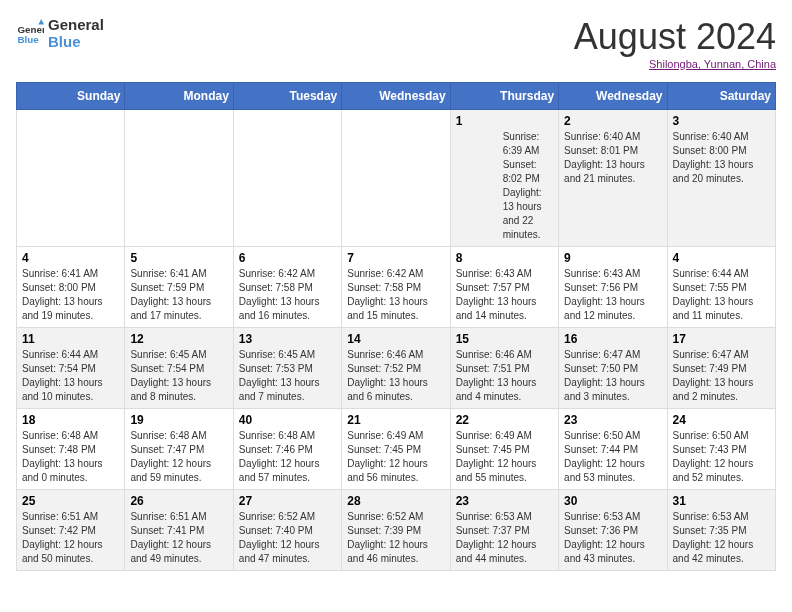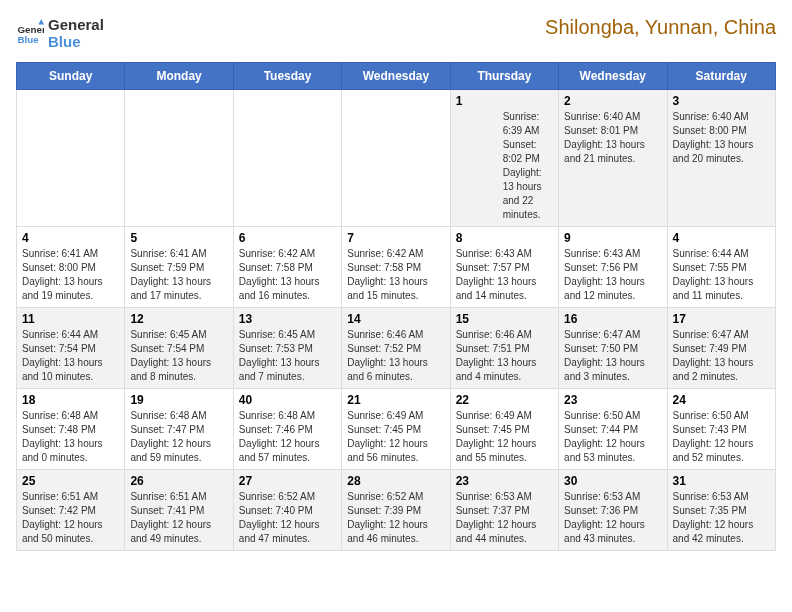--- a/index.html
+++ b/index.html
@@ -27,35 +27,36 @@
     }
     .title-area {
       text-align: right;
     }
     .main-title {
       font-size: 36px;
       font-weight: normal;
       color: #333;
     }
     .subtitle {
-      font-size: 20px;
-      color: #a16207;
+      font-size: 11px;
+      color: #701a75;
+      text-decoration: underline;
     }
     table {
       width: 100%;
       border-collapse: collapse;
       font-size: 11px;
     }
     thead tr {
       background-color: #4472c4;
       color: #fff;
     }
     thead th {
       padding: 6px 4px;
-      text-align: center;
+      text-align: right;
       font-weight: bold;
       font-size: 12px;
       border: 1px solid #3a62b0;
     }
     tbody tr {
       vertical-align: top;
     }
     tbody tr:nth-child(odd) {
       background-color: #f2f2f2;
     }
@@ -92,20 +93,21 @@
       <text x="2" y="20" font-size="14" font-weight="bold" fill="#333">General</text>
       <text x="2" y="34" font-size="14" font-weight="bold" fill="#4a90d9">Blue</text>
       <polygon points="32,8 40,8 36,0" fill="#4a90d9"></polygon>
     </svg>
     <div>
       <div style="font-size:15px;font-weight:bold;color:#333;">General</div>
       <div style="font-size:15px;font-weight:bold;color:#4a90d9;">Blue</div>
     </div>
   </div>
   <div class="title-area">
+    <div class="main-title">August 2024</div>
     <div class="subtitle">Shilongba, Yunnan, China</div>
   </div>
 </div>
 
 <table>
   <thead>
     <tr>
     <th>Sunday</th>
         <th>Monday</th>
         <th>Tuesday</th>

